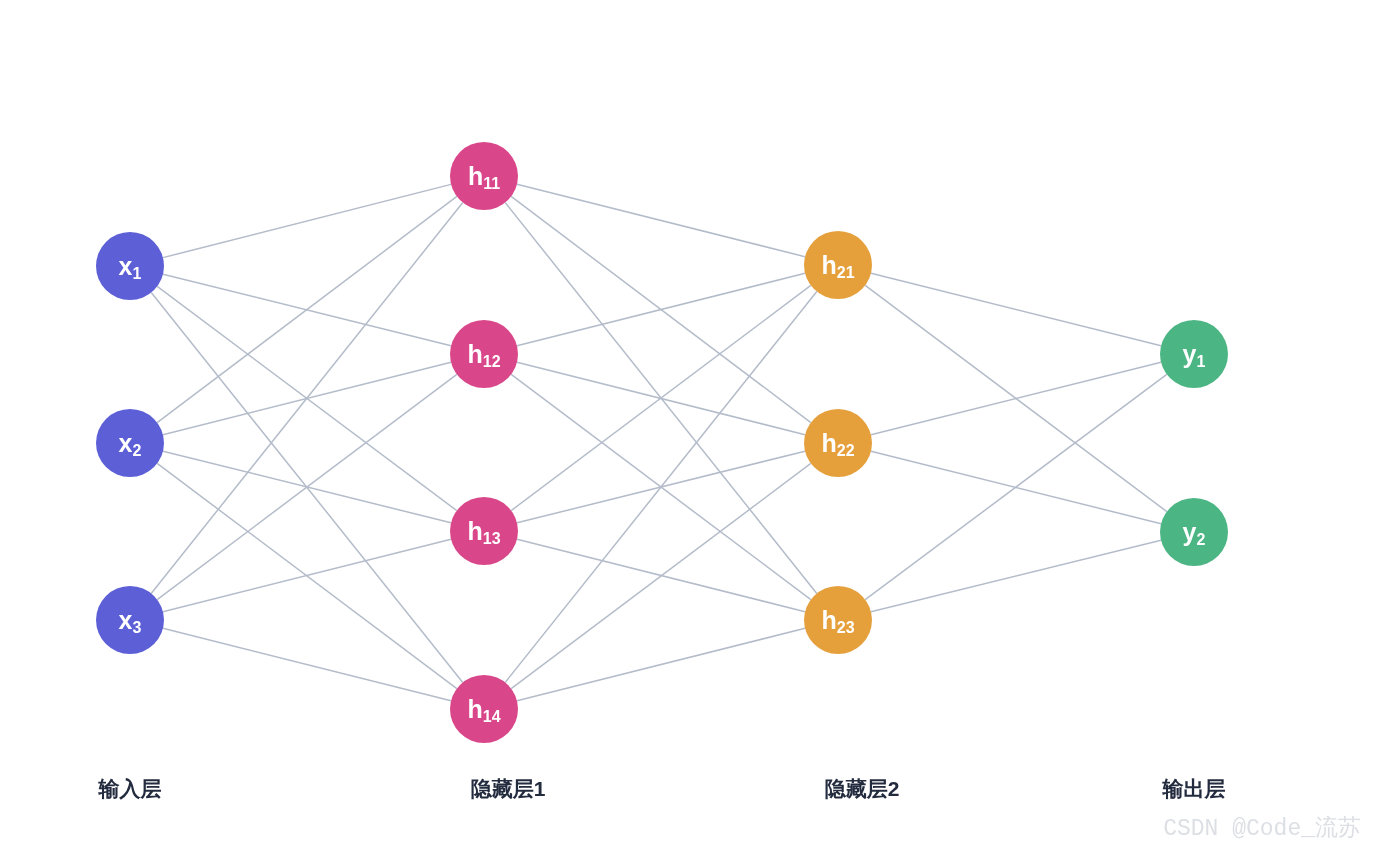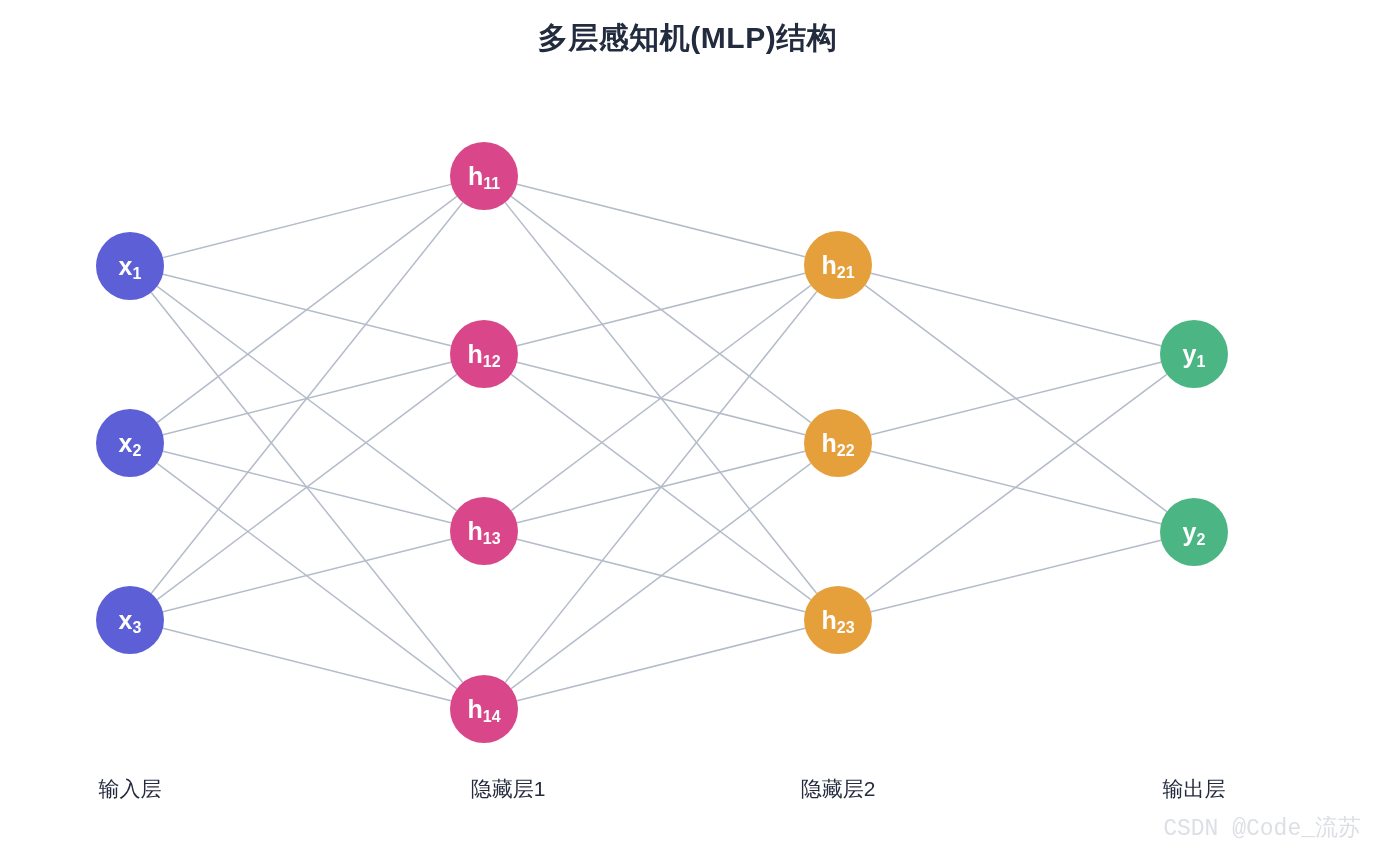--- a/index.html
+++ b/index.html
@@ -50,42 +50,41 @@
     fill: #ffffff;
     text-anchor: middle;
     dominant-baseline: central;
   }
   .node-label .sub {
     font-size: 16px;
   }
   .layer-label {
     position: absolute;
     font-size: 21px;
-    font-weight: normal;
+    font-weight: bold;
     color: #232b3e;
     text-align: left;
     transform: translateX(-50%);
     white-space: nowrap;
   }
   #watermark {
     position: absolute;
     right: 14px;
     bottom: 8px;
     font-size: 23px;
     color: #dcdfe4;
     font-family: Liberation Mono, monospace;
     white-space: nowrap;
   }
 </style>
 </head>
 <body>
 
 <div id="canvas">
 
-  <div id="diagram-title">多层感知机(MLP)结构</div>
 
   <svg id="net-svg" viewBox="0 0 1375 851">
     <g id="edges-group">
         <line x1="162.95173005718314" y1="257.62244151088566" x2="451.04826994281683" y2="184.37755848911436" class="edge" stroke="#b4bcca" stroke-width="1.5"></line>
         <line x1="162.99578153762266" y1="274.2023411731943" x2="451.0042184623773" y2="345.7976588268057" class="edge" stroke="#b4bcca" stroke-width="1.5"></line>
         <line x1="157.21844205294957" y1="286.37538741251876" x2="456.78155794705043" y2="510.62461258748124" class="edge" stroke="#b4bcca" stroke-width="1.5"></line>
         <line x1="151.22500458021094" y1="292.5612345452922" x2="462.7749954197891" y2="682.4387654547078" class="edge" stroke="#b4bcca" stroke-width="1.5"></line>
         <line x1="157.14469084821442" y1="422.5264619873637" x2="456.85530915178555" y2="196.4735380126363" class="edge" stroke="#b4bcca" stroke-width="1.5"></line>
         <line x1="162.97385746901915" y1="434.7099623877325" x2="451.02614253098085" y2="362.2900376122675" class="edge" stroke="#b4bcca" stroke-width="1.5"></line>
         <line x1="162.99578153762266" y1="451.2023411731943" x2="451.0042184623773" y2="522.7976588268057" class="edge" stroke="#b4bcca" stroke-width="1.5"></line>
@@ -161,19 +160,19 @@
         <g>
           <circle cx="1194" cy="532" r="34" fill="#4cb584" class="node-circle"></circle>
           <text x="1194" y="532" class="node-label"><tspan>y</tspan><tspan class="sub" dy="7" font-size="16">2</tspan></text>
         </g>
       </g>
   </svg>
 
   <div id="layer-labels">
       <div class="layer-label" style="left: 130px; top: 775px;">输入层</div>
       <div class="layer-label" style="left: 508px; top: 775px;">隐藏层1</div>
-      <div class="layer-label" style="left: 838px; top: 775px;">隐藏层2</div>
+      <div class="layer-label" style="left: 862px; top: 775px;">隐藏层2</div>
       <div class="layer-label" style="left: 1194px; top: 775px;">输出层</div>
     </div>
 
   <div id="watermark">CSDN @Code_流苏</div>
 
 </div>
 
 </body></html>

